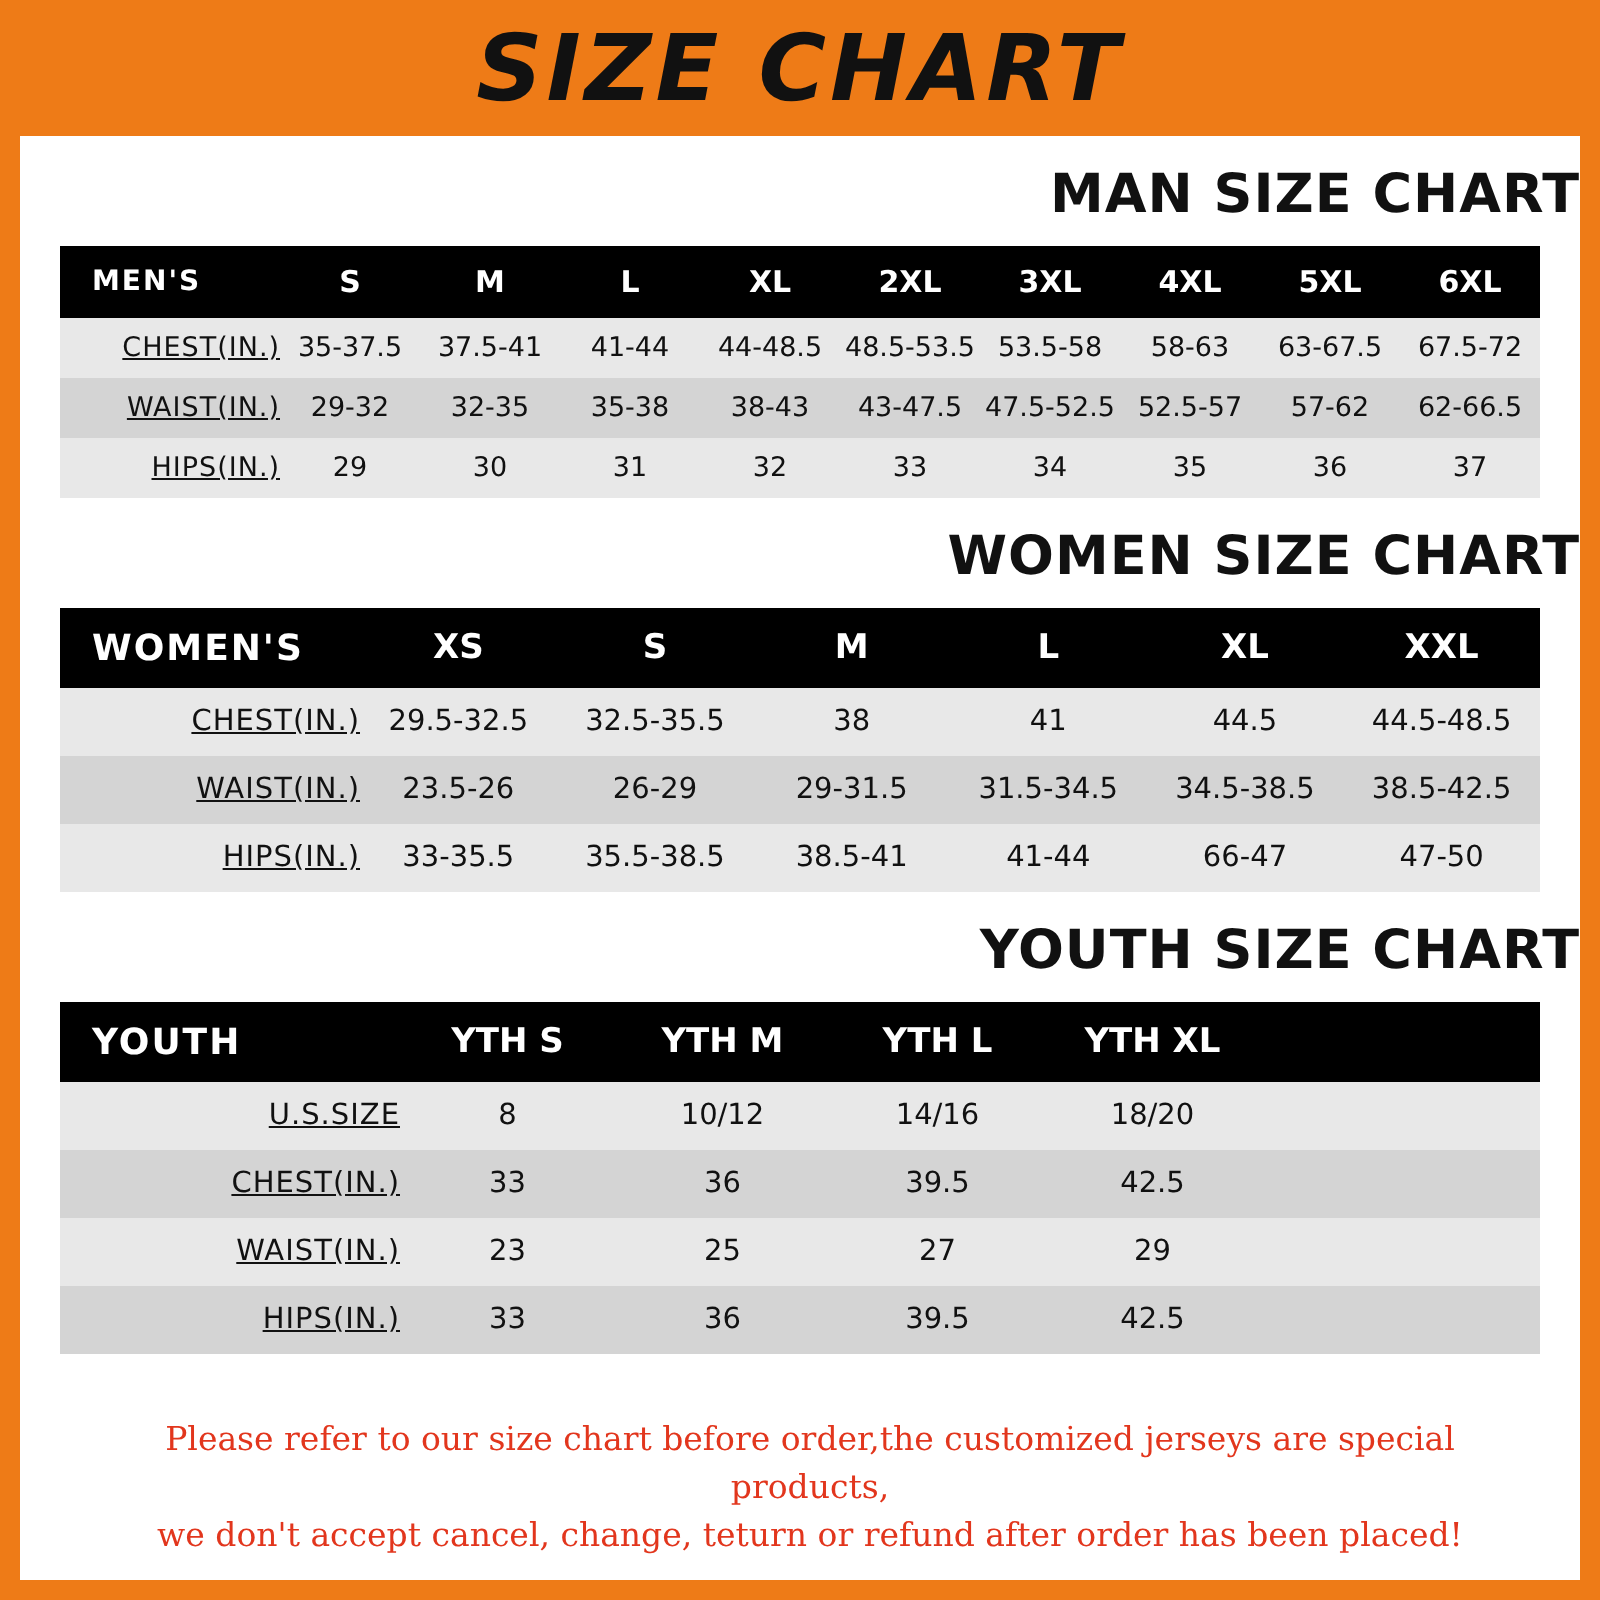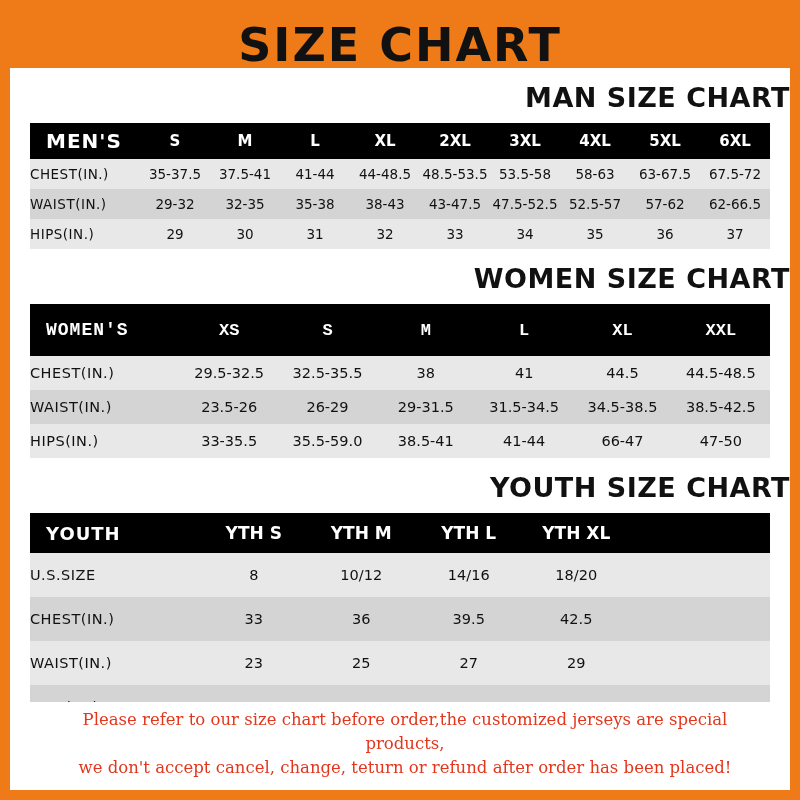--- a/index.html
+++ b/index.html
@@ -20,22 +20,23 @@
     background: #ffffff;
     box-sizing: border-box;
     border-left: 10px solid #ee7b17;
     border-right: 10px solid #ee7b17;
   }
   .header-band {
     background: #ee7b17;
     height: 68px;
     margin: 0 -10px;
     display: flex;
-    align-items: flex-end;
+    align-items: center;
     justify-content: center;
+    font-style: italic;
   }
   .header-title {
     font-family: "DejaVu Sans", sans-serif;
     font-weight: bold;
     font-size: 46px;
     letter-spacing: 2px;
     color: #111111;
     line-height: 1;
   }
   .section {
@@ -66,46 +67,47 @@
     color: #ffffff;
     height: 36px;
     font-size: 15px;
     font-weight: bold;
     text-align: center;
     font-family: "DejaVu Sans", sans-serif;
   }
   .hdr-row th.rowlabel {
     text-align: left;
     padding-left: 16px;
-    font-size: 20px;
+    font-size: 14px;
     letter-spacing: 1px;
   }
   .data-row td {
     height: 30px;
     font-size: 13.5px;
     color: #111111;
     text-align: center;
     font-family: "DejaVu Sans", sans-serif;
   }
   .data-row td.rowlabel {
-    text-align: left;
+    text-align: right;
     font-size: 13.5px;
     letter-spacing: 0.5px;
+    text-decoration: underline;
   }
   .row-light td { background: #e8e8e8; }
   .row-dark td { background: #d4d4d4; }
 
   
-  .women .hdr-row th { height: 52px; font-size: 17px; font-family: Liberation Mono, monospace; }
+  .women .hdr-row th { height: 40px; font-size: 17px; }
   .women .hdr-row th.rowlabel { font-size: 18px; }
   .women .data-row td { height: 34px; font-size: 14.5px; }
 
   .youth .hdr-row th { height: 40px; font-size: 17px; }
   .youth .hdr-row th.rowlabel { font-size: 18px; }
-  .youth .data-row td { height: 44px; font-size: 14.5px; }
+  .youth .data-row td { height: 34px; font-size: 14.5px; }
 
   .footer-note {
     position: absolute;
     left: 20px;
     right: 10px;
     bottom: 10px;
     background: #ffffff;
     text-align: center;
     padding: 6px 12px 10px 12px;
     box-sizing: border-box;
@@ -238,21 +240,21 @@
         <td>23.5-26</td>
         <td>26-29</td>
         <td>29-31.5</td>
         <td>31.5-34.5</td>
         <td>34.5-38.5</td>
         <td>38.5-42.5</td>
       </tr>
       <tr class="data-row row-light">
         <td class="rowlabel">HIPS(IN.)</td>
         <td>33-35.5</td>
-        <td>35.5-59.0</td>
+        <td>35.5-38.5</td>
         <td>38.5-41</td>
         <td>41-44</td>
         <td>66-47</td>
         <td>47-50</td>
       </tr>
     </tbody>
       </table>
   </div>
 
   <div class="section youth">

